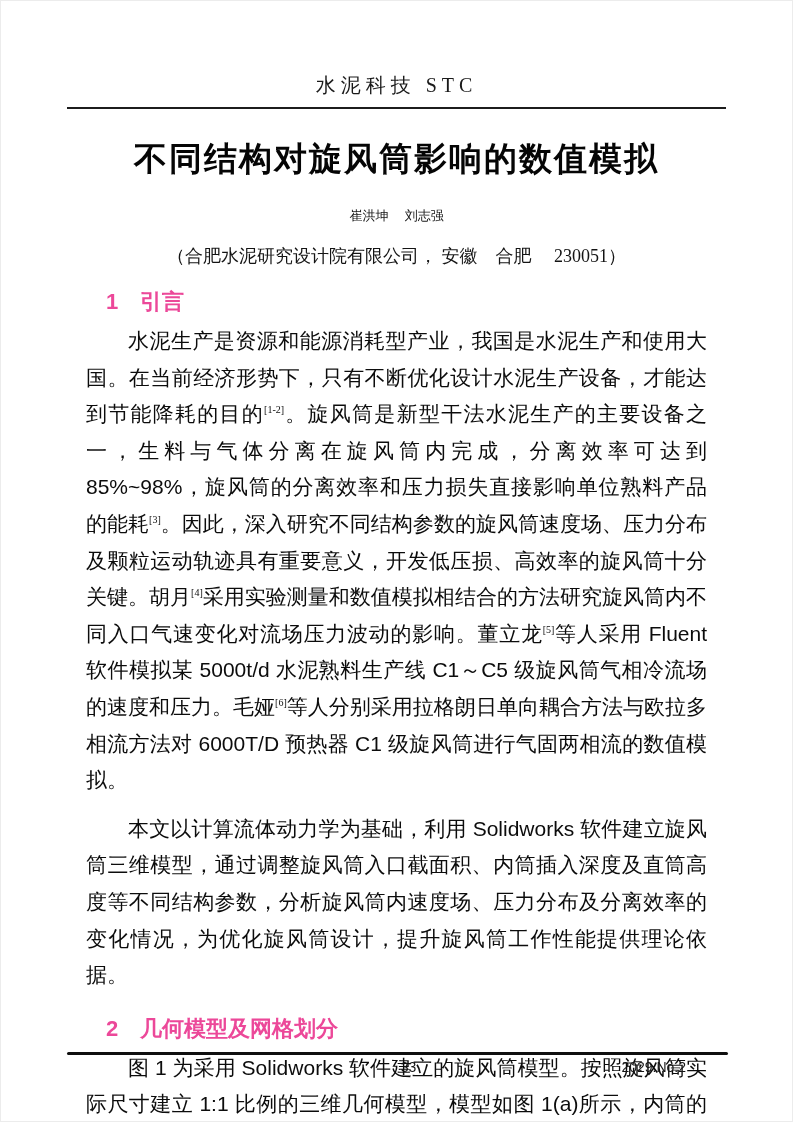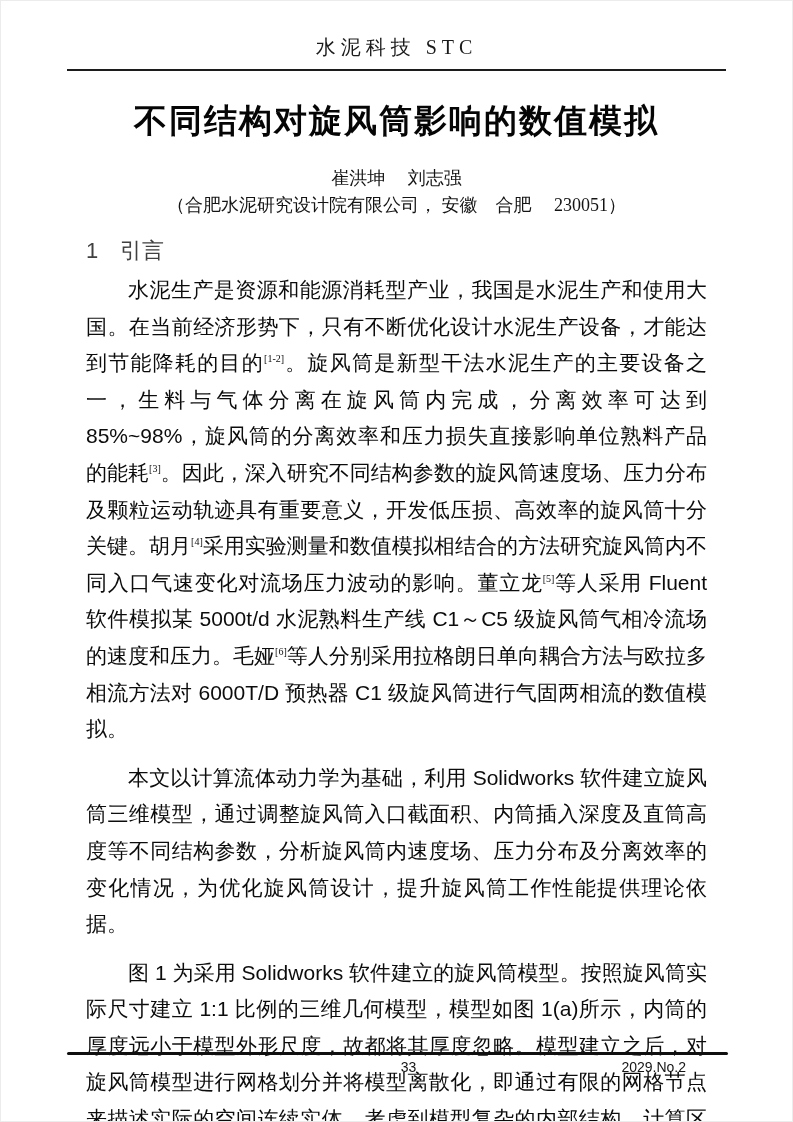--- a/index.html
+++ b/index.html
@@ -9,21 +9,21 @@
     width: 793px;
     height: 1122px;
     background: #ffffff;
     border: 1px solid #ececec;
     padding: 0 66px;
     overflow: hidden;
     color: #111;
   }
   
   .journal-header {
-    padding-top: 34px;
+    padding-top: 72px;
     text-align: center;
     font-family: "Liberation Serif", serif;
     font-size: 20px;
     line-height: 24px;
     letter-spacing: 5px;
     color: #1a1a1a;
   }
   .header-rule {
     margin-top: 10px;
     height: 2px;
@@ -37,41 +37,42 @@
     font-weight: bold;
     font-size: 33px;
     line-height: 44px;
     letter-spacing: 2px;
     color: #050505;
   }
   .authors {
     margin-top: 24px;
     text-align: center;
     font-family: "Liberation Serif", serif;
-    font-size: 18px;
+    font-size: 13px;
     line-height: 22px;
     color: #141414;
   }
   .affiliation {
-    margin-top: 5px;
+    margin-top: 18px;
     text-align: center;
     font-family: "Liberation Serif", serif;
     font-size: 18px;
     line-height: 22px;
     color: #141414;
   }
   
   .content { margin: 0 19px; }
   .section-heading {
     margin-top: 21px;
     font-family: "Liberation Sans", sans-serif;
-    font-weight: normal;
+    font-weight: bold;
     font-size: 22px;
     line-height: 28px;
-    color: #404040;
+    color: #ec4899;
+    margin-left: 20px;
   }
   .section-heading .h-num { display: inline-block; min-width: 34px; }
   .body-paragraph {
     margin-top: 7px;
     font-family: "Liberation Sans", serif; 
     font-size: 21px;
     line-height: 36.6px;
     text-align: justify;
     text-indent: 2em;
     color: #0c0c0c;
@@ -125,20 +126,23 @@
   <div class="affiliation">（合肥水泥研究设计院有限公司，  安徽　合肥　 230051）</div>
 
   <div class="content">
 
     <div class="section-heading">
       <span class="h-num">1</span><span>引言</span>
     </div>
     <p class="body-paragraph">水泥生产是资源和能源消耗型产业，我国是水泥生产和使用大国。在当前经济形势下，只有不断优化设计水泥生产设备，才能达到节能降耗的目的<sup>[1-2]</sup>。旋风筒是新型干法水泥生产的主要设备之一，生料与气体分离在旋风筒内完成，分离效率可达到 85%~98%，旋风筒的分离效率和压力损失直接影响单位熟料产品的能耗<sup>[3]</sup>。因此，深入研究不同结构参数的旋风筒速度场、压力分布及颗粒运动轨迹具有重要意义，开发低压损、高效率的旋风筒十分关键。胡月<sup>[4]</sup>采用实验测量和数值模拟相结合的方法研究旋风筒内不同入口气速变化对流场压力波动的影响。董立龙<sup>[5]</sup>等人采用 Fluent 软件模拟某 5000t/d 水泥熟料生产线 C1～C5 级旋风筒气相冷流场的速度和压力。毛娅<sup>[6]</sup>等人分别采用拉格朗日单向耦合方法与欧拉多相流方法对 6000T/D 预热器 C1 级旋风筒进行气固两相流的数值模拟。</p>
     <p class="body-paragraph">本文以计算流体动力学为基础，利用 Solidworks 软件建立旋风筒三维模型，通过调整旋风筒入口截面积、内筒插入深度及直筒高度等不同结构参数，分析旋风筒内速度场、压力分布及分离效率的变化情况，为优化旋风筒设计，提升旋风筒工作性能提供理论依据。</p>
 
+    <div class="section-heading">
+      <span class="h-num">2</span><span>几何模型及网格划分</span>
+    </div>
     <p class="body-paragraph">图 1 为采用 Solidworks 软件建立的旋风筒模型。按照旋风筒实际尺寸建立 1:1 比例的三维几何模型，模型如图 1(a)所示，内筒的厚度远小于模型外形尺度，故都将其厚度忽略。模型建立之后，对旋风筒模型进行网格划分并将模型离散化，即通过有限的网格节点来描述实际的空间连续实体。考虑到模型复杂的内部结构，计算区域采用结构化和非结构化的混合网格进行划分，模型网格划分如图 1(b)所</p>
 
   </div>
 
   <div class="footer-rule"></div>
   <div class="footer-page-number">33</div>
   <div class="footer-issue">2029.No.2</div>
 
 </div>
 

